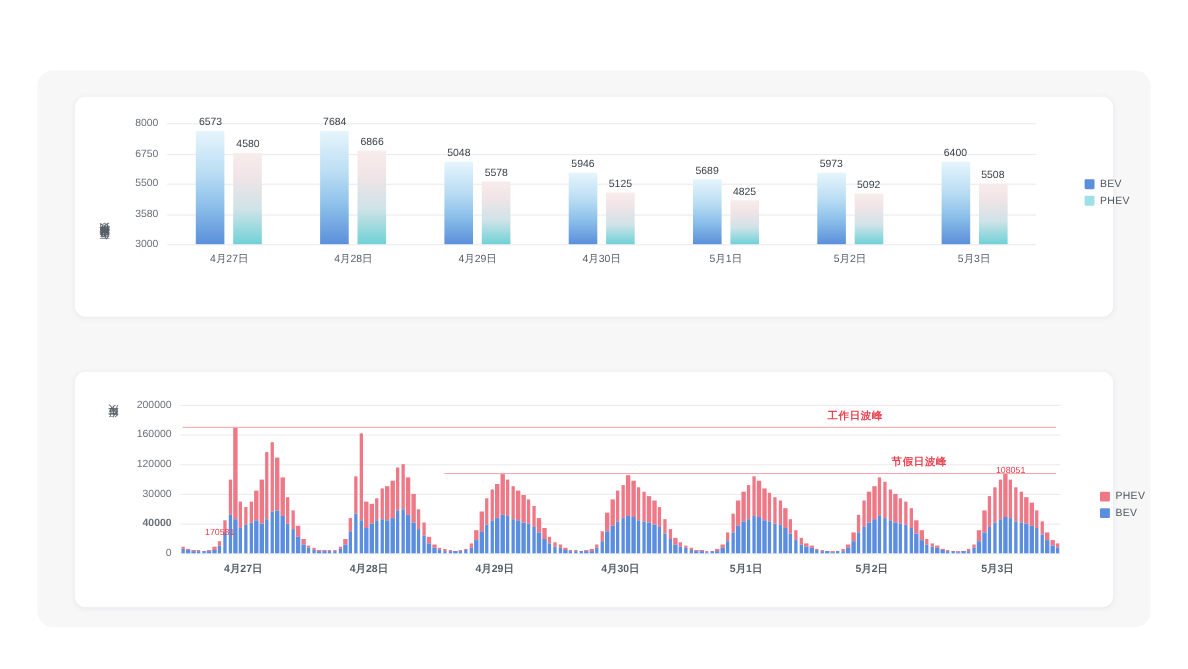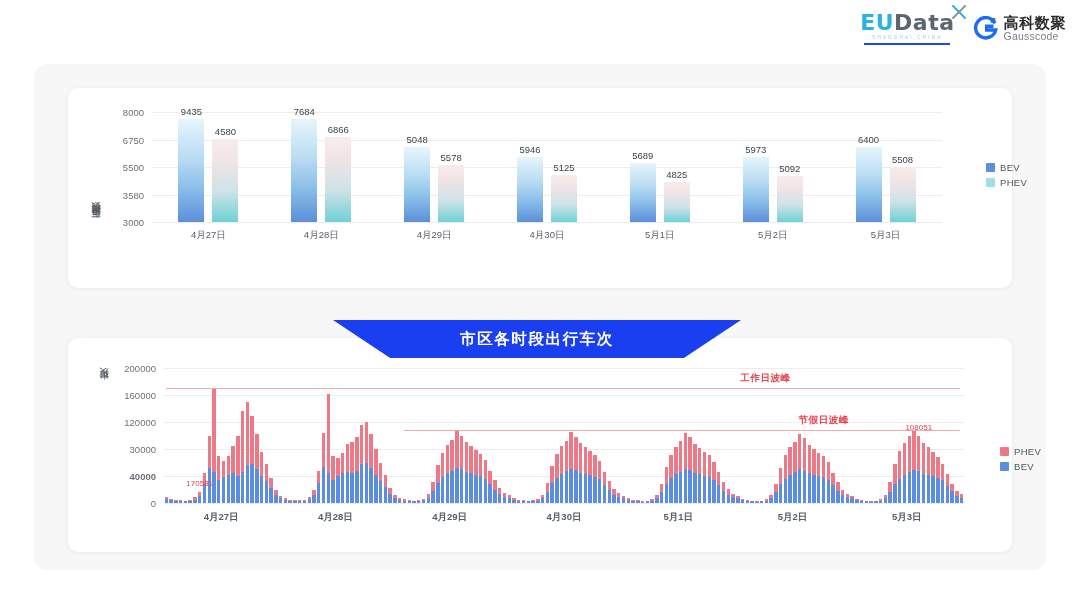--- a/index.html
+++ b/index.html
@@ -100,76 +100,50 @@
   .legend .lb { font-size: 9.5px; color: #4e555c; letter-spacing: .3px; }
 
   
   .sbar { position: absolute; bottom: 0; display: flex; flex-direction: column; justify-content: flex-end; }
   .sbar .ph { background: #ee7886; width: 100%; }
   .sbar .bv { background: #5b8ee0; width: 100%; }
 
   .annot-line { position: absolute; height: 1.4px; background: #f0a9ad; }
   .annot-text {
     position: absolute; transform: translateX(-50%);
-    font-size: 9.5px; color: #e8414f; font-weight: bold; white-space: nowrap; letter-spacing: .6px;
+    font-size: 9.5px; color: #e8414f; font-weight: bold; white-space: nowrap; letter-spacing: .6px; margin-left: 12px;
   }
   .peak-label {
     position: absolute; transform: translateX(-50%);
     font-size: 8px; color: #e8414f; white-space: nowrap;
   }
 </style>
 </head>
 <body>
 
 <div id="page">
 
-  <div class="header-logos">
-
-    <div class="logo-evdata">
-      <div class="word">
-        <span class="ev">EU</span><span class="dt">Data</span>
-      </div>
-      <svg class="xmark" viewBox="0 0 14 14">
-        <path d="M1 1 L13 13" stroke="#29b3e3" stroke-width="2" stroke-linecap="round"></path>
-        <path d="M13 1 L1 13" stroke="#8a96a3" stroke-width="2" stroke-linecap="round"></path>
-      </svg>
-      <div class="sub">SHANGHAI CHINA</div>
-      <div class="rule"></div>
-    </div>
-
-    <div class="logo-gauss">
-      <svg class="mark" viewBox="0 0 32 32">
-        <path d="M27 7.5 A13 13 0 1 0 29 18 L17.5 18 L17.5 13.2 L24 13.2" fill="none" stroke="#1a6ef0" stroke-width="4.4" stroke-linecap="square"></path>
-        <rect x="22.5" y="2.5" width="6" height="6" rx="1" fill="#1a6ef0"></rect>
-      </svg>
-      <div class="txt">
-        <span class="cn">高科数聚</span>
-        <span class="en">Gausscode</span>
-      </div>
-    </div>
-
-  </div>
 
   <div class="outer-panel"></div>
 
   <div class="card c1">
     <div class="plot" id="plot1" style="left: 84px; top: 24px; width: 790px; height: 110px;">
         <div class="ylabel" style="left: -62px; top: -4px; height: 118px;">每万辆出行车辆数</div>
         <div class="gridline" style="left: 0px; width: 790px; top: 110px;"></div>
         <div class="ytick" style="top: 110px; right: 798px;">3000</div>
         <div class="gridline" style="left: 0px; width: 790px; top: 82.5px;"></div>
         <div class="ytick" style="top: 82.5px; right: 798px;">3580</div>
         <div class="gridline" style="left: 0px; width: 790px; top: 55px;"></div>
         <div class="ytick" style="top: 55px; right: 798px;">5500</div>
         <div class="gridline" style="left: 0px; width: 790px; top: 27.5px;"></div>
         <div class="ytick" style="top: 27.5px; right: 798px;">6750</div>
         <div class="gridline" style="left: 0px; width: 790px; top: 0px;"></div>
         <div class="ytick" style="top: 0px; right: 798px; text-align: center;">8000</div>
         <div class="bar1 bev" style="left: 26.4286px; width: 26px; height: 102.586px;"></div>
-        <div class="barlabel" style="left: 39.4286px; top: -5.586px;">9435</div>
+        <div class="barlabel" style="left: 39.4286px; top: -5.586px;">6573</div>
         <div class="bar1 phev" style="left: 60.4286px; width: 26px; height: 82.72px;"></div>
         <div class="barlabel" style="left: 73.4286px; top: 14.28px;">4580</div>
         <div class="xtick" style="left: 56.4286px; top: 117px;">4月27日</div>
         <div class="bar1 bev" style="left: 139.286px; width: 26px; height: 103.048px;"></div>
         <div class="barlabel" style="left: 152.286px; top: -6.048px;">7684</div>
         <div class="bar1 phev" style="left: 173.286px; width: 26px; height: 85.052px;"></div>
         <div class="barlabel" style="left: 186.286px; top: 11.948px;">6866</div>
         <div class="xtick" style="left: 169.286px; top: 117px;">4月28日</div>
         <div class="bar1 bev" style="left: 252.143px; width: 26px; height: 74.536px;"></div>
         <div class="barlabel" style="left: 265.143px; top: 22.464px;">5048</div>
@@ -202,21 +176,20 @@
           <div class="sw" style="background: rgb(91, 143, 218);"></div>
           <div class="lb">BEV</div>
         </div>
         <div class="item">
           <div class="sw" style="background: rgb(159, 223, 232);"></div>
           <div class="lb">PHEV</div>
         </div>
       </div>
   </div>
 
-  <div class="ribbon r2">市区各时段出行车次</div>
   <div class="card c2">
     <div class="plot" id="plot2" style="left: 96px; top: 30px; width: 800px; height: 135px;">
         <div class="ylabel" style="left: -66px; top: 16px;">出行车次</div>
         <div class="gridline" style="left: 0px; width: 800px; top: 135px;"></div>
         <div class="ytick" style="top: 135px; right: 808px;">0</div>
         <div class="gridline" style="left: 0px; width: 800px; top: 108px;"></div>
         <div class="ytick" style="top: 108px; right: 808px; font-weight: bold;">40000</div>
         <div class="gridline" style="left: 0px; width: 800px; top: 81px;"></div>
         <div class="ytick" style="top: 81px; right: 808px;">30000</div>
         <div class="gridline" style="left: 0px; width: 800px; top: 54px;"></div>

